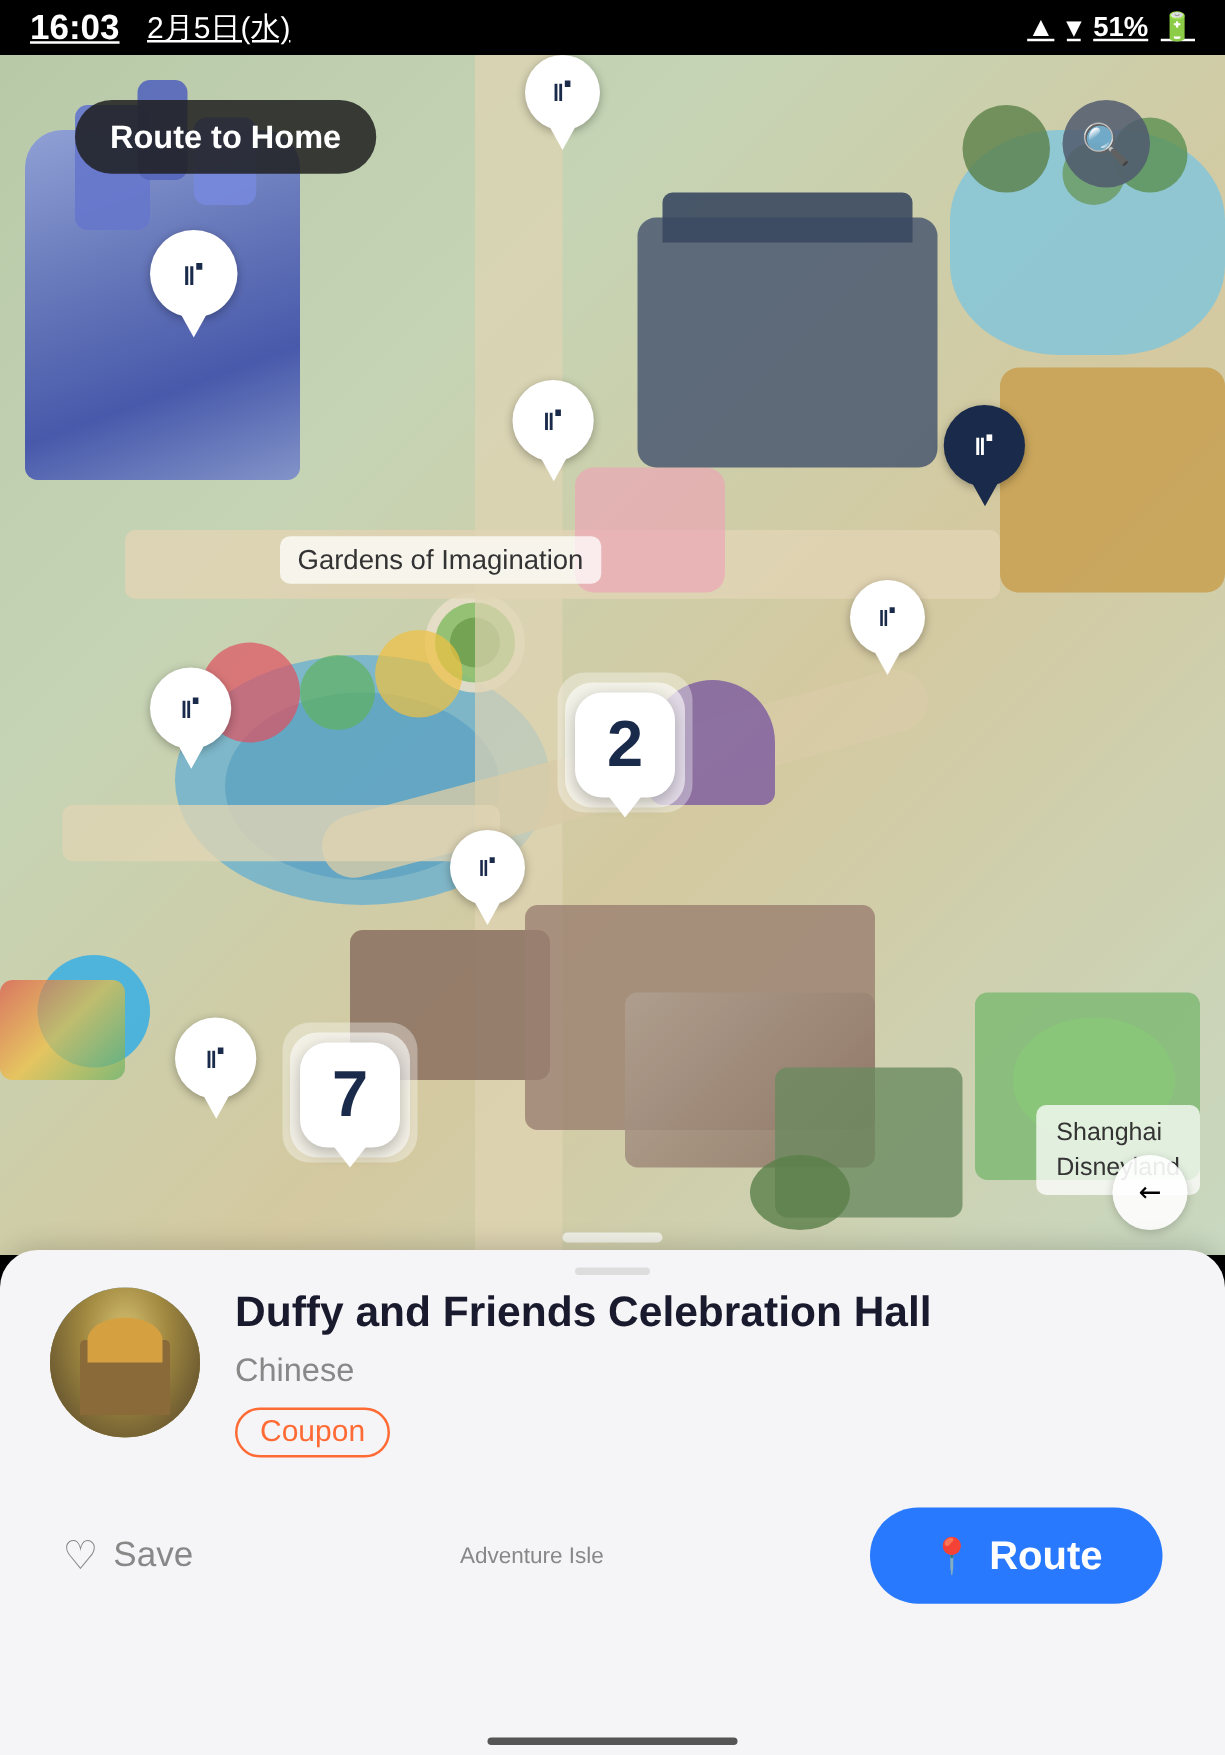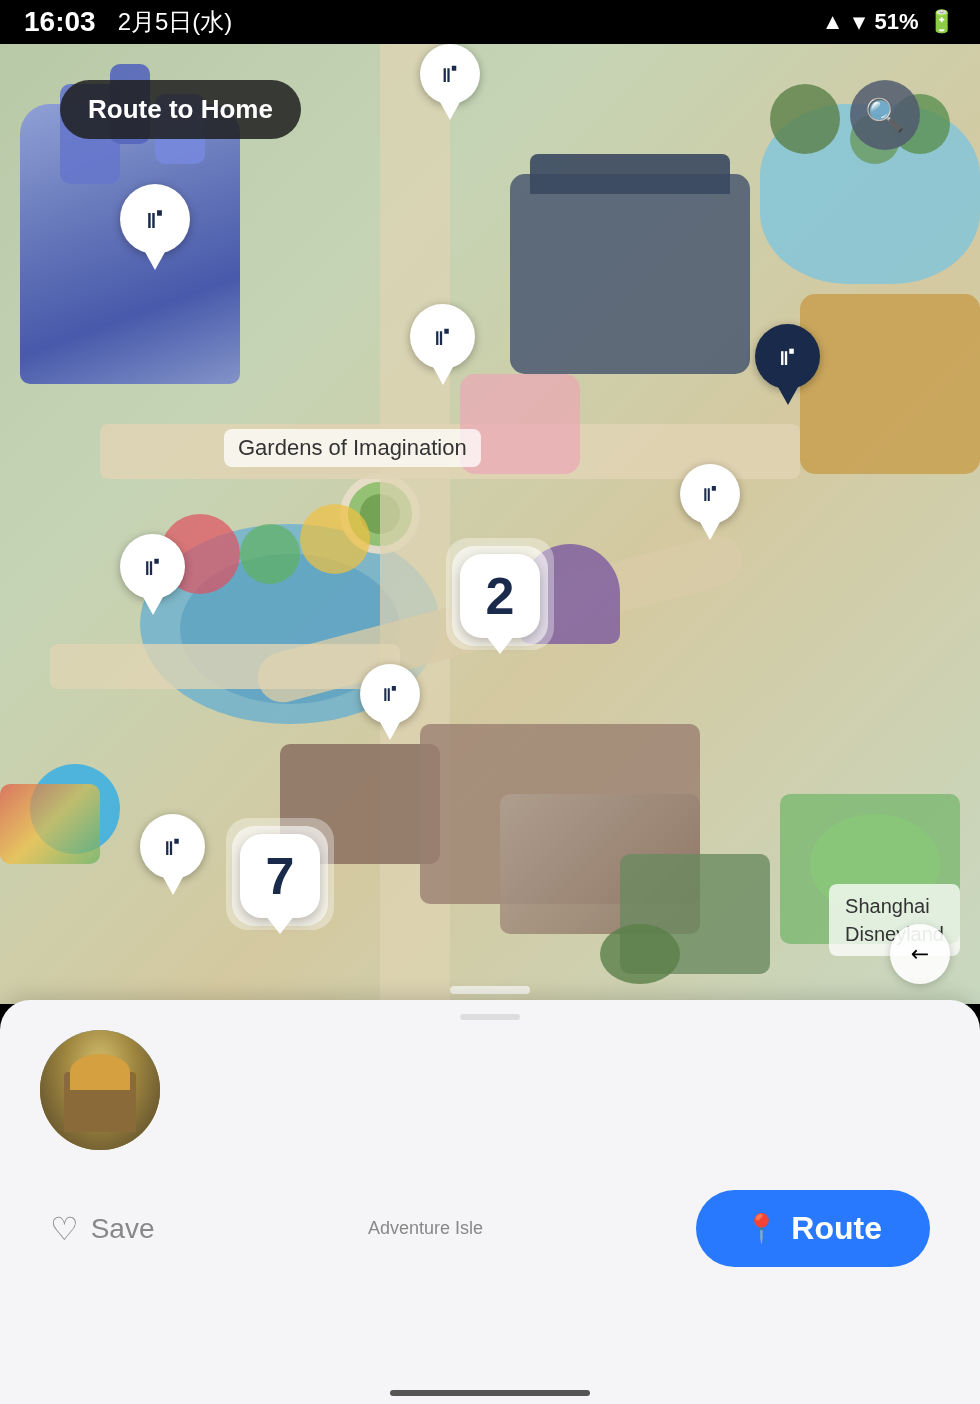--- a/index.html
+++ b/index.html
@@ -19,20 +19,21 @@
       height: 44px;
       background: #000;
       display: flex;
       align-items: center;
       justify-content: space-between;
       padding: 0 24px;
       z-index: 100;
       color: #fff;
       font-size: 26px;
       font-weight: 600;
+      text-decoration: underline;
     }
     .status-time { font-size: 28px; font-weight: 700; }
     .status-date { font-size: 24px; font-weight: 400; margin-left: 10px; }
     .status-icons { display: flex; align-items: center; gap: 10px; font-size: 22px; }
 
     
     .map-container {
       position: absolute;
       top: 44px;
       left: 0; right: 0;
@@ -476,20 +477,25 @@
 
 <div class="bottom-panel">
   <div class="expand-handle"></div>
 
   <div class="venue-row">
 
     <div class="venue-image">
       <div class="venue-image-inner"></div>
     </div>
 
+    <div class="venue-info">
+      <div class="venue-name">Duffy and Friends Celebration Hall</div>
+      <div class="venue-type">Chinese</div>
+      <div class="coupon-badge">Coupon</div>
+    </div>
   </div>
 
   <div class="bottom-actions">
     <div class="save-btn">
       <span class="heart-icon">♡</span>
       <span>Save</span>
     </div>
 
     <span class="location-label">Adventure Isle</span>
 

